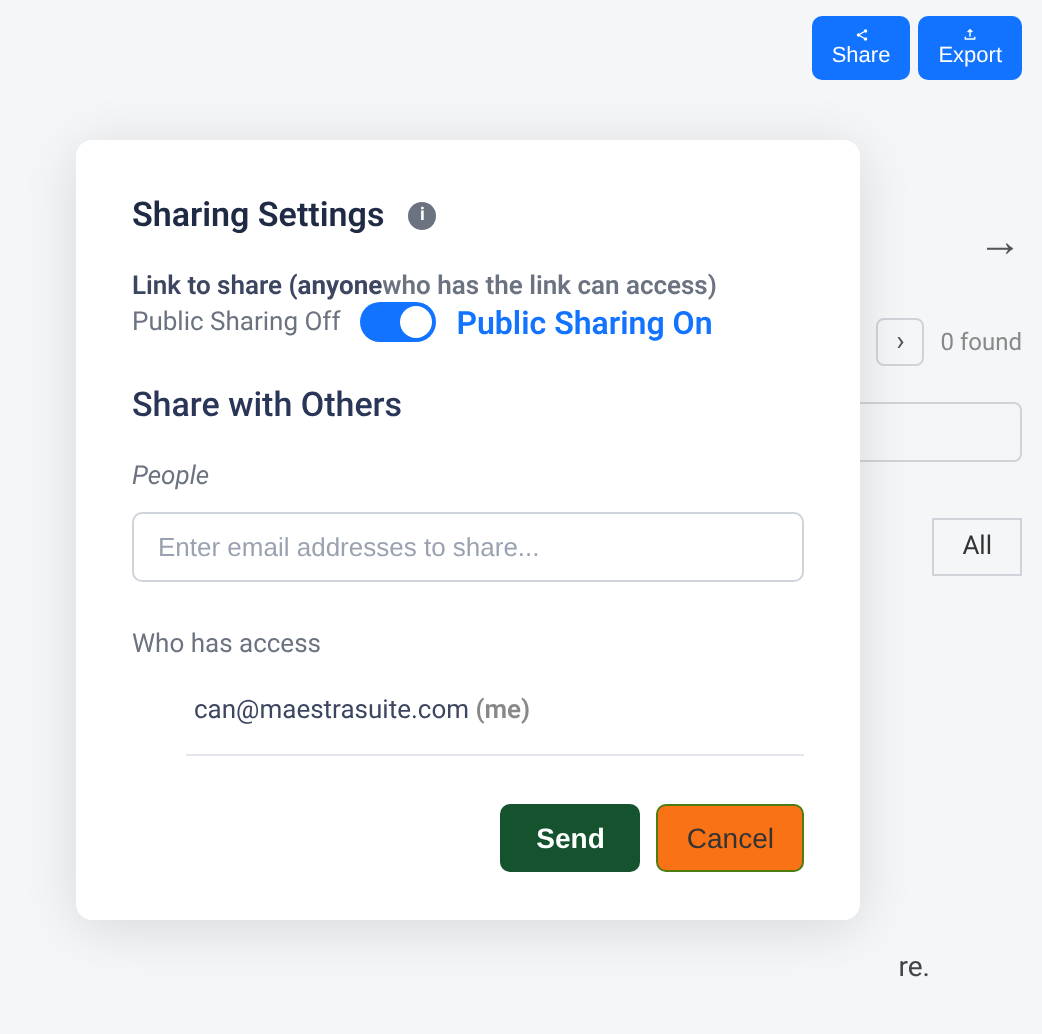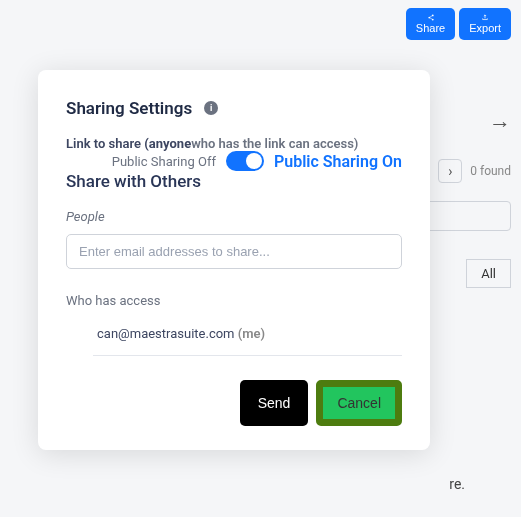--- a/index.html
+++ b/index.html
@@ -25,39 +25,39 @@
     .info-icon { width: 14px; height: 14px; border-radius: 50%; background: #6b7280; color: #fff; font-size: 9px; display: inline-flex; align-items: center; justify-content: center; font-weight: 700; }
     
     .link-label { font-size: 13px; color: #3d4661; font-weight: 600; margin-bottom: 0; }
     .link-label .paren { color: #6b7280; }
     .link-label .paren b { color: #3d4661; font-weight: 700; }
     
     .link-row { display: flex; gap: 8px; margin-bottom: 22px; }
     .link-box { flex: 1; background: #eff1f4; border-radius: 5px; padding: 8px 12px; font-size: 12.5px; color: #555; white-space: nowrap; overflow: hidden; text-overflow: ellipsis; }
     .copy-btn { border: 1px solid #cfd3da; border-radius: 5px; background: #fff; padding: 7px 12px; font-size: 13px; color: #333; cursor: pointer; }
     
-    .toggle-row { display: flex; align-items: center; justify-content: flex-end; gap: 10px; }
+    .toggle-row { display: flex; align-items: center; justify-content: flex-start; gap: 10px; margin-bottom: 22px; }
     .toggle-off { font-size: 13px; color: #6b7280; }
     .toggle-on { font-size: 16px; color: #1173ff; font-weight: 600; }
     .switch { width: 38px; height: 20px; background: #1173ff; border-radius: 999px; position: relative; cursor: pointer; }
     .switch::after { content: ''; position: absolute; top: 2px; right: 2px; width: 16px; height: 16px; background: #fff; border-radius: 50%; }
     
     .share-title { font-size: 17px; color: #2a3657; font-weight: 500; margin-bottom: 18px; }
     
     .people-label { font-size: 13px; color: #6b7280; margin-bottom: 10px; font-style: italic; }
     .people-input { width: 100%; border: 1px solid #cfd3da; border-radius: 5px; padding: 9px 12px; font-size: 13px; color: #333; }
     .people-input::placeholder { color: #9aa2b1; }
     
     .access-label { font-size: 13px; color: #6b7280; margin-top: 24px; margin-bottom: 10px; }
     .access-row { border-bottom: 1px solid #e3e6ec; padding: 8px 4px 14px; font-size: 13px; color: #3d4661; margin-left: 27px; }
     .access-row .me { color: #888; font-weight: 600; }
     
     .footer-btns { display: flex; justify-content: flex-end; gap: 8px; margin-top: 24px; }
-    .send-btn { background: #000000; color: #fff; border: none; border-radius: 5px; padding: 8px 18px; font-size: 14px; font-weight: 400; cursor: pointer; }
-    .cancel-btn { background: #22c55e; border: 7px solid #4d7c0f; border-radius: 5px; padding: 8px 14px; font-size: 14px; color: #333; cursor: pointer; }
+    .send-btn { background: #14532d; color: #fff; border: none; border-radius: 5px; padding: 8px 18px; font-size: 14px; font-weight: 700; cursor: pointer; }
+    .cancel-btn { background: #f97316; border: 1px solid #4d7c0f; border-radius: 5px; padding: 8px 14px; font-size: 14px; color: #333; cursor: pointer; }
   </style>
 </head>
 <body>
 
 <div class="top-bar">
   <button class="top-btn">
     <svg viewBox="0 0 24 24" fill="currentColor">
         <circle cx="18" cy="5" r="3"></circle>
         <circle cx="6" cy="12" r="3"></circle>
         <circle cx="18" cy="19" r="3"></circle>

